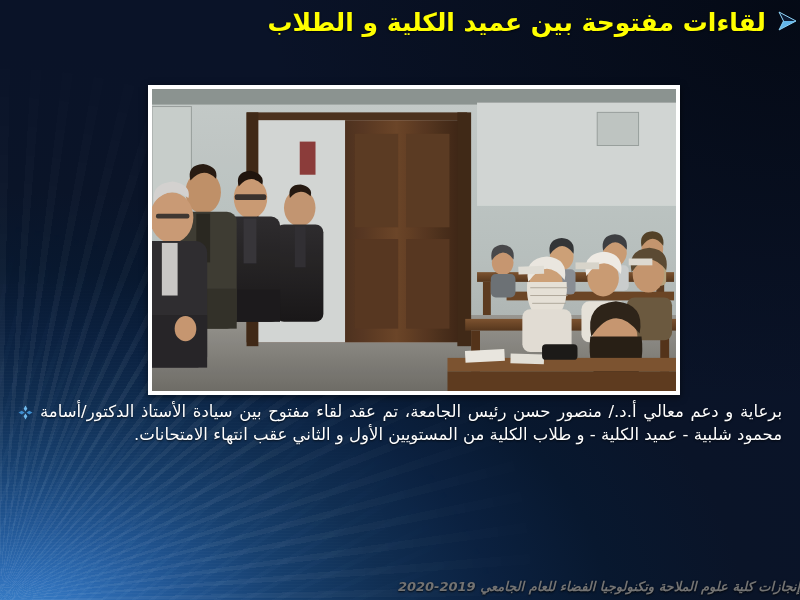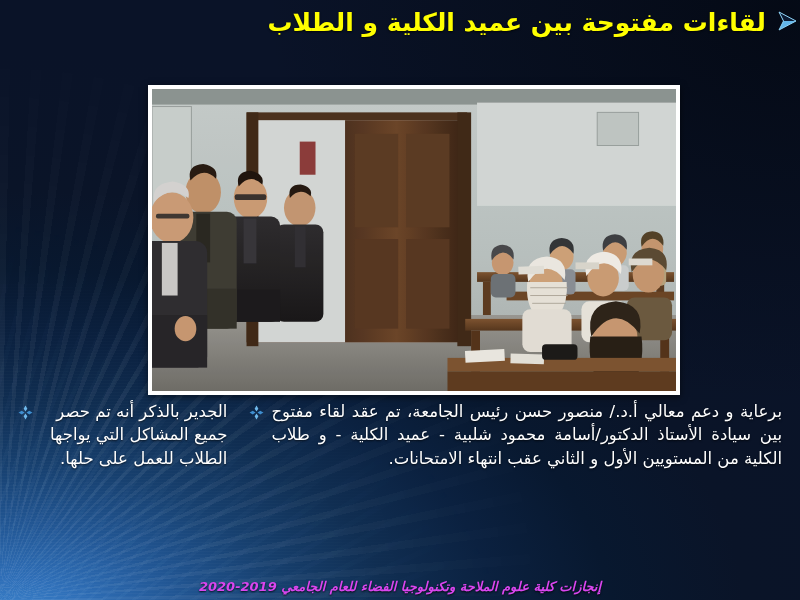--- a/index.html
+++ b/index.html
@@ -109,22 +109,21 @@
     line-height:1.42;
     text-align:justify;
     text-align-last:right;
     text-shadow:0 1px 2px rgba(0,0,0,.65);
   }
   .b3 .bullet-text{ text-align:right; }
 
   
   .footer{
     position:absolute;left:0;bottom:6px;width:800px;
-    text-align:center;
-    color:#d946ef;
+    color:#737373;
     font-size:13px;font-weight:bold;font-style:italic;
     text-shadow:0 1px 2px rgba(0,0,0,.8);
     letter-spacing:0px;
   }
 </style>
 </head>
 <body>
 
 <div id="slide">
 
@@ -311,27 +310,18 @@
       <div class="bullet-text">برعاية و دعم معالي أ.د./ منصور حسن رئيس الجامعة، تم عقد لقاء مفتوح بين سيادة الأستاذ الدكتور/أسامة محمود شلبية - عميد الكلية - و طلاب الكلية من المستويين الأول و الثاني عقب انتهاء الامتحانات.</div>
       <svg class="bullet-mark" viewBox="0 0 16 16" aria-hidden="true">
         <path d="M8 0.6 L10 4 L8 7 L6 4 Z" fill="#6fb9ec"></path>
         <path d="M15.4 8 L12 10 L9 8 L12 6 Z" fill="#3f8fd0"></path>
         <path d="M8 15.4 L6 12 L8 9 L10 12 Z" fill="#6fb9ec"></path>
         <path d="M0.6 8 L4 6 L7 8 L4 10 Z" fill="#3f8fd0"></path>
       </svg>
     </div>
 
 
-    <div class="bullet-row b3">
-      <div class="bullet-text">الجدير بالذكر أنه تم حصر جميع المشاكل التي يواجها الطلاب للعمل على حلها.</div>
-      <svg class="bullet-mark" viewBox="0 0 16 16" aria-hidden="true">
-        <path d="M8 0.6 L10 4 L8 7 L6 4 Z" fill="#6fb9ec"></path>
-        <path d="M15.4 8 L12 10 L9 8 L12 6 Z" fill="#3f8fd0"></path>
-        <path d="M8 15.4 L6 12 L8 9 L10 12 Z" fill="#6fb9ec"></path>
-        <path d="M0.6 8 L4 6 L7 8 L4 10 Z" fill="#3f8fd0"></path>
-      </svg>
-    </div>
 
   </div>
 
   <div class="footer">إنجازات كلية علوم الملاحة وتكنولوجيا الفضاء للعام الجامعي 2019-2020</div>
 
 </div>
 
 </body></html>

